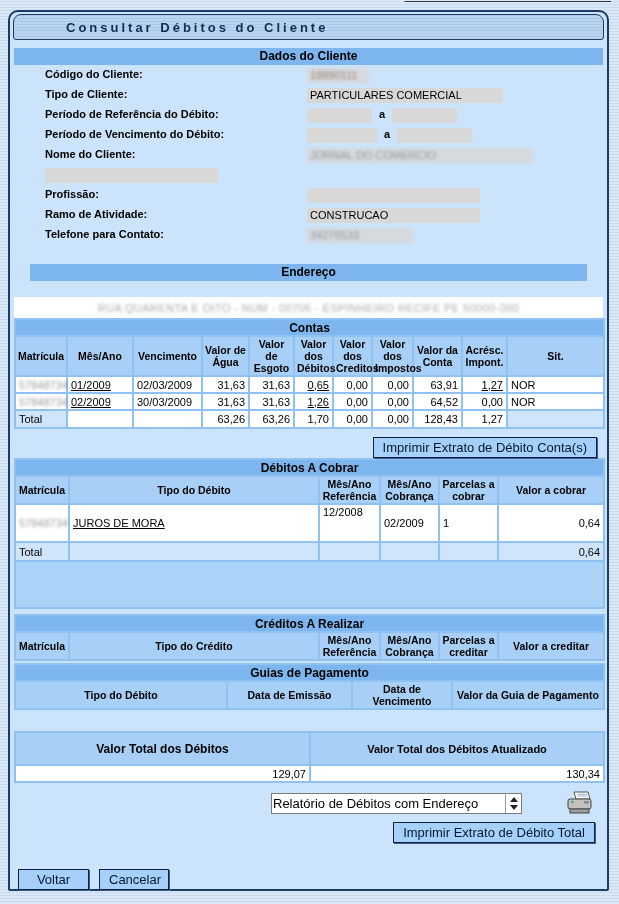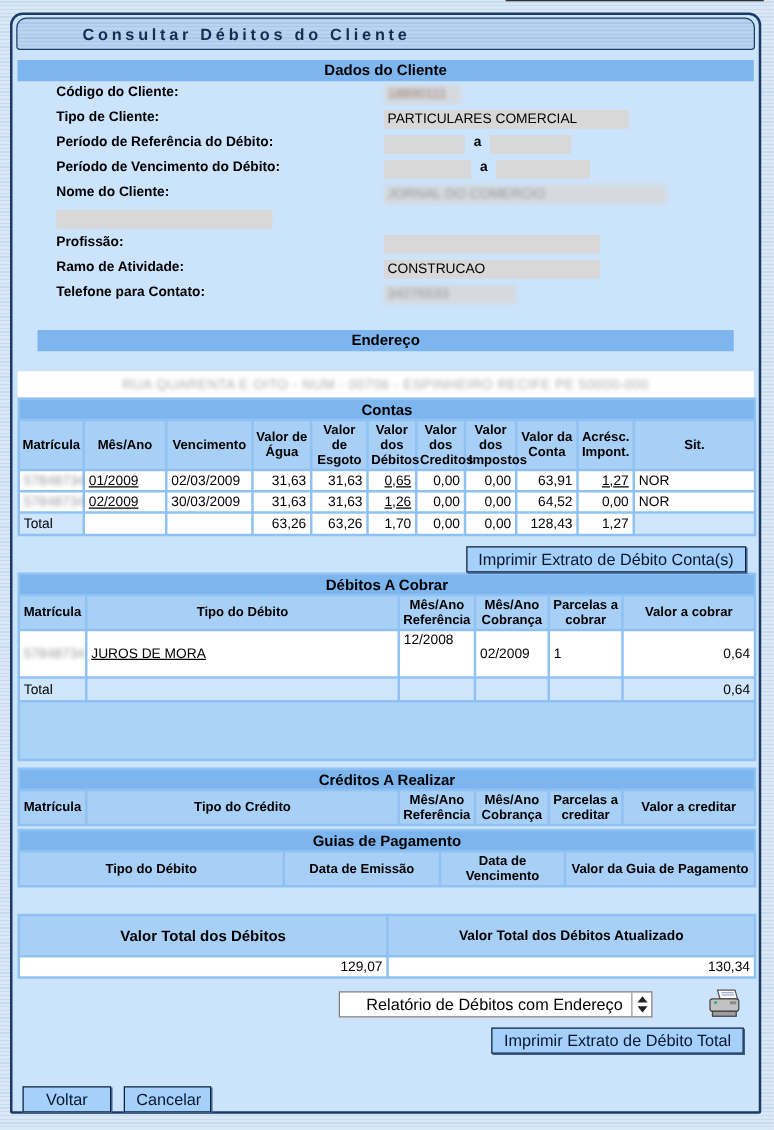--- a/index.html
+++ b/index.html
@@ -57,21 +57,21 @@
     font-family:"Liberation Sans",sans-serif; font-size:13px; color:#06172e;
     height:21px; padding:0 9px; cursor:pointer; display:inline-block; line-height:19px; text-align:center;
   }
   .row-right { display:flex; justify-content:flex-end; padding-right:6px; }
   .row-left  { display:flex; justify-content:flex-start; padding-left:4px; gap:10px; }
 
   
   .selwrap { display:flex; justify-content:flex-end; align-items:center; padding-right:10px; gap:44px; }
   .select {
     width:251px; height:21px; background:#fff; border:1px solid #7a7a7a;
-    display:flex; align-items:center; font-size:13px; color:#000; padding-left:21px; cursor:pointer;
+    display:flex; align-items:center; font-size:13px; color:#000; padding-left:1px; cursor:pointer;
   }
   .spin { margin-left:auto; height:100%; width:16px; border-left:1px solid #9a9a9a;
           display:flex; flex-direction:column; align-items:center; justify-content:center; }
   .spin i { border-left:4px solid transparent; border-right:4px solid transparent; display:block; }
   .spin .up { border-bottom:5px solid #222; margin-bottom:3px; }
   .spin .dn { border-top:5px solid #222; }
   .printer { width:27px; height:25px; cursor:pointer; }
 
   .mt7{margin-top:7px;} .mt8{margin-top:8px;} .mt6{margin-top:6px;}
 </style>

